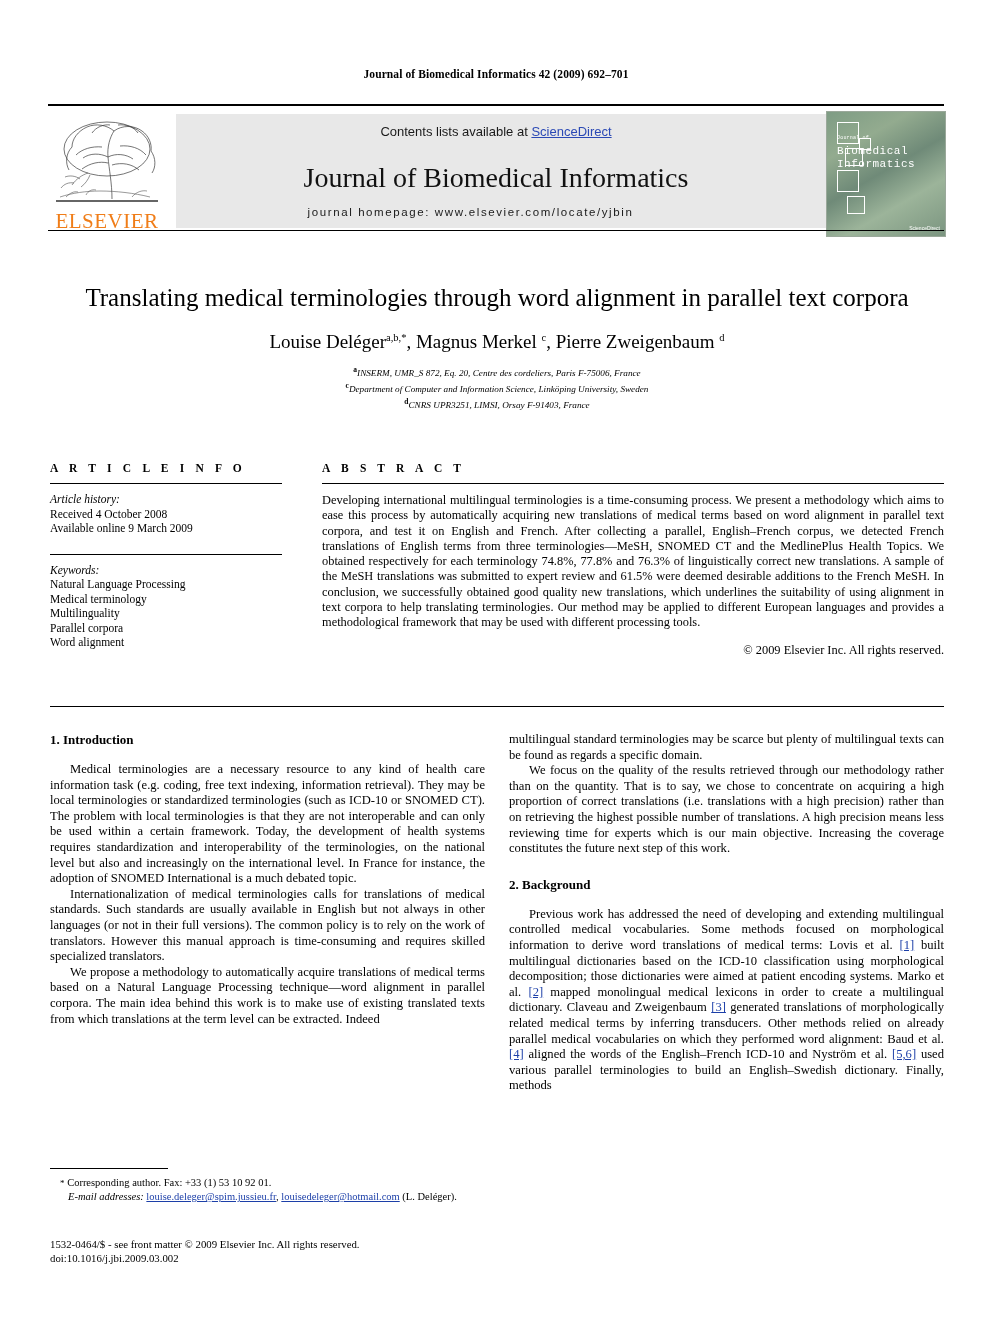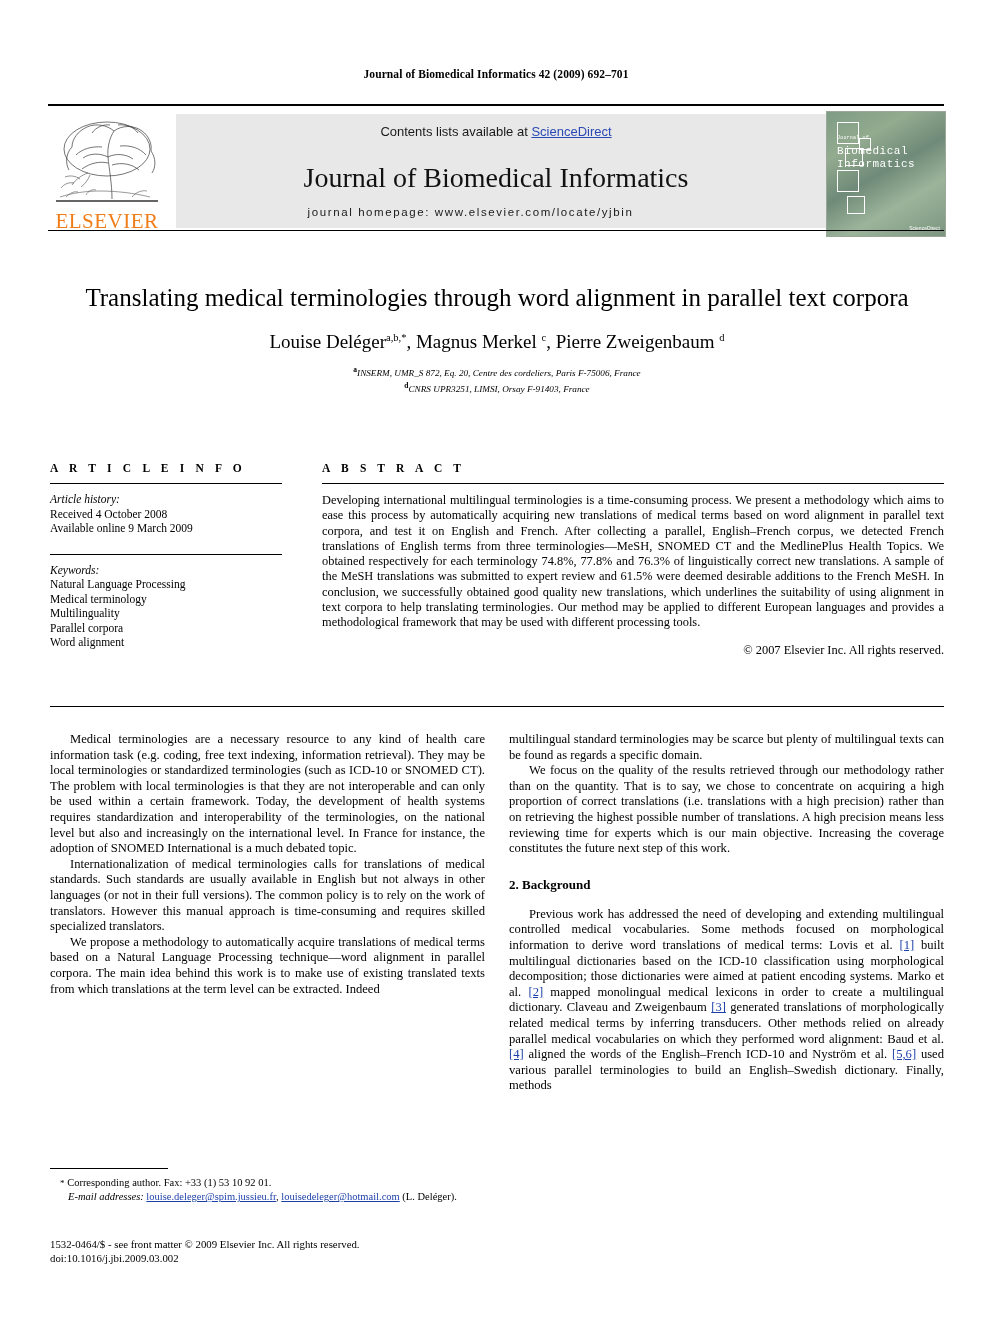--- a/index.html
+++ b/index.html
@@ -381,20 +381,21 @@
     </div>
 
     <div class="rule-bottom"></div>
   </div>
 
   <div class="title-block">
     <h1 class="paper-title">Translating medical terminologies through word alignment in parallel text corpora</h1>
     <div class="authors">Louise Deléger<sup>a,b,</sup><sup>*</sup>, Magnus Merkel <sup>c</sup>, Pierre Zweigenbaum <sup>d</sup></div>
     <div class="affils">
         <div><sup>a</sup>INSERM, UMR_S 872, Eq. 20, Centre des cordeliers, Paris F-75006, France</div>
+        <div><sup>c</sup>Department of Computer and Information Science, Linköping University, Sweden</div>
         <div><sup>d</sup>CNRS UPR3251, LIMSI, Orsay F-91403, France</div>
       </div>
   </div>
 
   <div class="article-info">
     <div class="sec-head">A R T I C L E  I N F O</div>
     <div class="info-rule"></div>
     <div class="info-body">
       <div class="it">Article history:</div>
       <div>
@@ -412,25 +413,26 @@
           <div>Parallel corpora</div>
           <div>Word alignment</div>
         </div>
     </div>
   </div>
 
   <div class="abstract">
     <div class="sec-head">A B S T R A C T</div>
     <div class="abs-rule"></div>
     <div class="abs-body">Developing international multilingual terminologies is a time-consuming process. We present a methodology which aims to ease this process by automatically acquiring new translations of medical terms based on word alignment in parallel text corpora, and test it on English and French. After collecting a parallel, English–French corpus, we detected French translations of English terms from three terminologies—MeSH, SNOMED CT and the MedlinePlus Health Topics. We obtained respectively for each terminology 74.8%, 77.8% and 76.3% of linguistically correct new translations. A sample of the MeSH translations was submitted to expert review and 61.5% were deemed desirable additions to the French MeSH. In conclusion, we successfully obtained good quality new translations, which underlines the suitability of using alignment in text corpora to help translating terminologies. Our method may be applied to different European languages and provides a methodological framework that may be used with different processing tools.</div>
-    <div class="abs-copy">© 2007 Elsevier Inc. All rights reserved.</div>
+    <div class="abs-copy">© 2009 Elsevier Inc. All rights reserved.</div>
   </div>
   <div class="abs-bottom-rule"></div>
 
   <div class="col col-left">
+    <h2>1. Introduction</h2>
     <div>
         <p>Medical terminologies are a necessary resource to any kind of health care information task (e.g. coding, free text indexing, information retrieval). They may be local terminologies or standardized terminologies (such as ICD-10 or SNOMED CT). The problem with local terminologies is that they are not interoperable and can only be used within a certain framework. Today, the development of health systems requires standardization and interoperability of the terminologies, on the national level but also and increasingly on the international level. In France for instance, the adoption of SNOMED International is a much debated topic.</p>
         <p>Internationalization of medical terminologies calls for translations of medical standards. Such standards are usually available in English but not always in other languages (or not in their full versions). The common policy is to rely on the work of translators. However this manual approach is time-consuming and requires skilled specialized translators.</p>
         <p>We propose a methodology to automatically acquire translations of medical terms based on a Natural Language Processing technique—word alignment in parallel corpora. The main idea behind this work is to make use of existing translated texts from which translations at the term level can be extracted. Indeed</p>
       </div>
   </div>
 
   <div class="col col-right">
     <div>
         <p style="text-indent: 0px;">multilingual standard terminologies may be scarce but plenty of multilingual texts can be found as regards a specific domain.</p>

